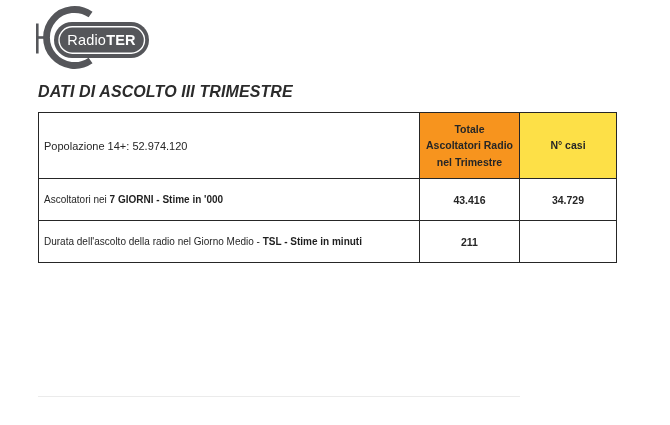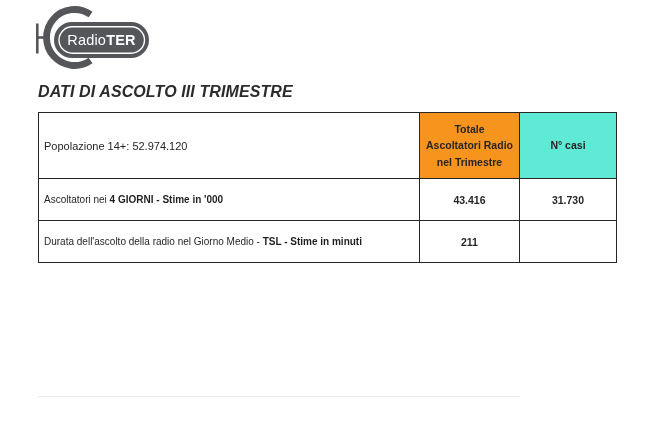--- a/index.html
+++ b/index.html
@@ -30,21 +30,21 @@
   td.c2{width:89px;}
   td.c3{width:86px;}
   tr.hdr td{height:65px;}
   tr.row td{height:41px;}
   .pop{font-size:11px;color:#303030;}
   .hcell{
     text-align:center;font-weight:bold;font-size:10.5px;
     line-height:1.55;color:#1f1f1f;
   }
   .bg-orange{background:#F7941E;}
-  .bg-green{background:#5eead4;}
+  .bg-green{background:#fde047;}
   .lbl{font-size:10px;color:#3d3d3d;white-space:nowrap;}
   .lbl b{color:#1f1f1f;}
   .val{text-align:center;font-weight:bold;font-size:10.5px;color:#1f1f1f;}
   td.ghost{border:none;background:transparent;}
   .bottom-rule{
     position:absolute;left:38px;top:396px;width:482px;height:1px;
     background:#ebebeb;
   }
 </style>
 </head>
@@ -72,23 +72,23 @@
     <td class="c2 hcell bg-orange">
       <div>Totale</div>
       <div>Ascoltatori Radio</div>
       <div>nel Trimestre</div>
     </td>
     <td class="c3 hcell bg-green">N° casi</td>
   </tr>
 
 
   <tr class="row">
-    <td class="c1 lbl"><span>Ascoltatori nei </span><b>4 GIORNI - Stime in '000</b></td>
+    <td class="c1 lbl"><span>Ascoltatori nei </span><b>7 GIORNI - Stime in '000</b></td>
     <td class="c2 val">43.416</td>
-    <td class="c3 val">31.730</td>
+    <td class="c3 val">34.729</td>
   </tr>
 
 
 
   <tr class="row">
     <td class="c1 lbl"><span>Durata dell'ascolto della radio nel Giorno Medio - </span><b>TSL - Stime in minuti</b></td>
     <td class="c2 val">211</td>
     <td class="c3 ghost"></td>
   </tr>
 </tbody>

